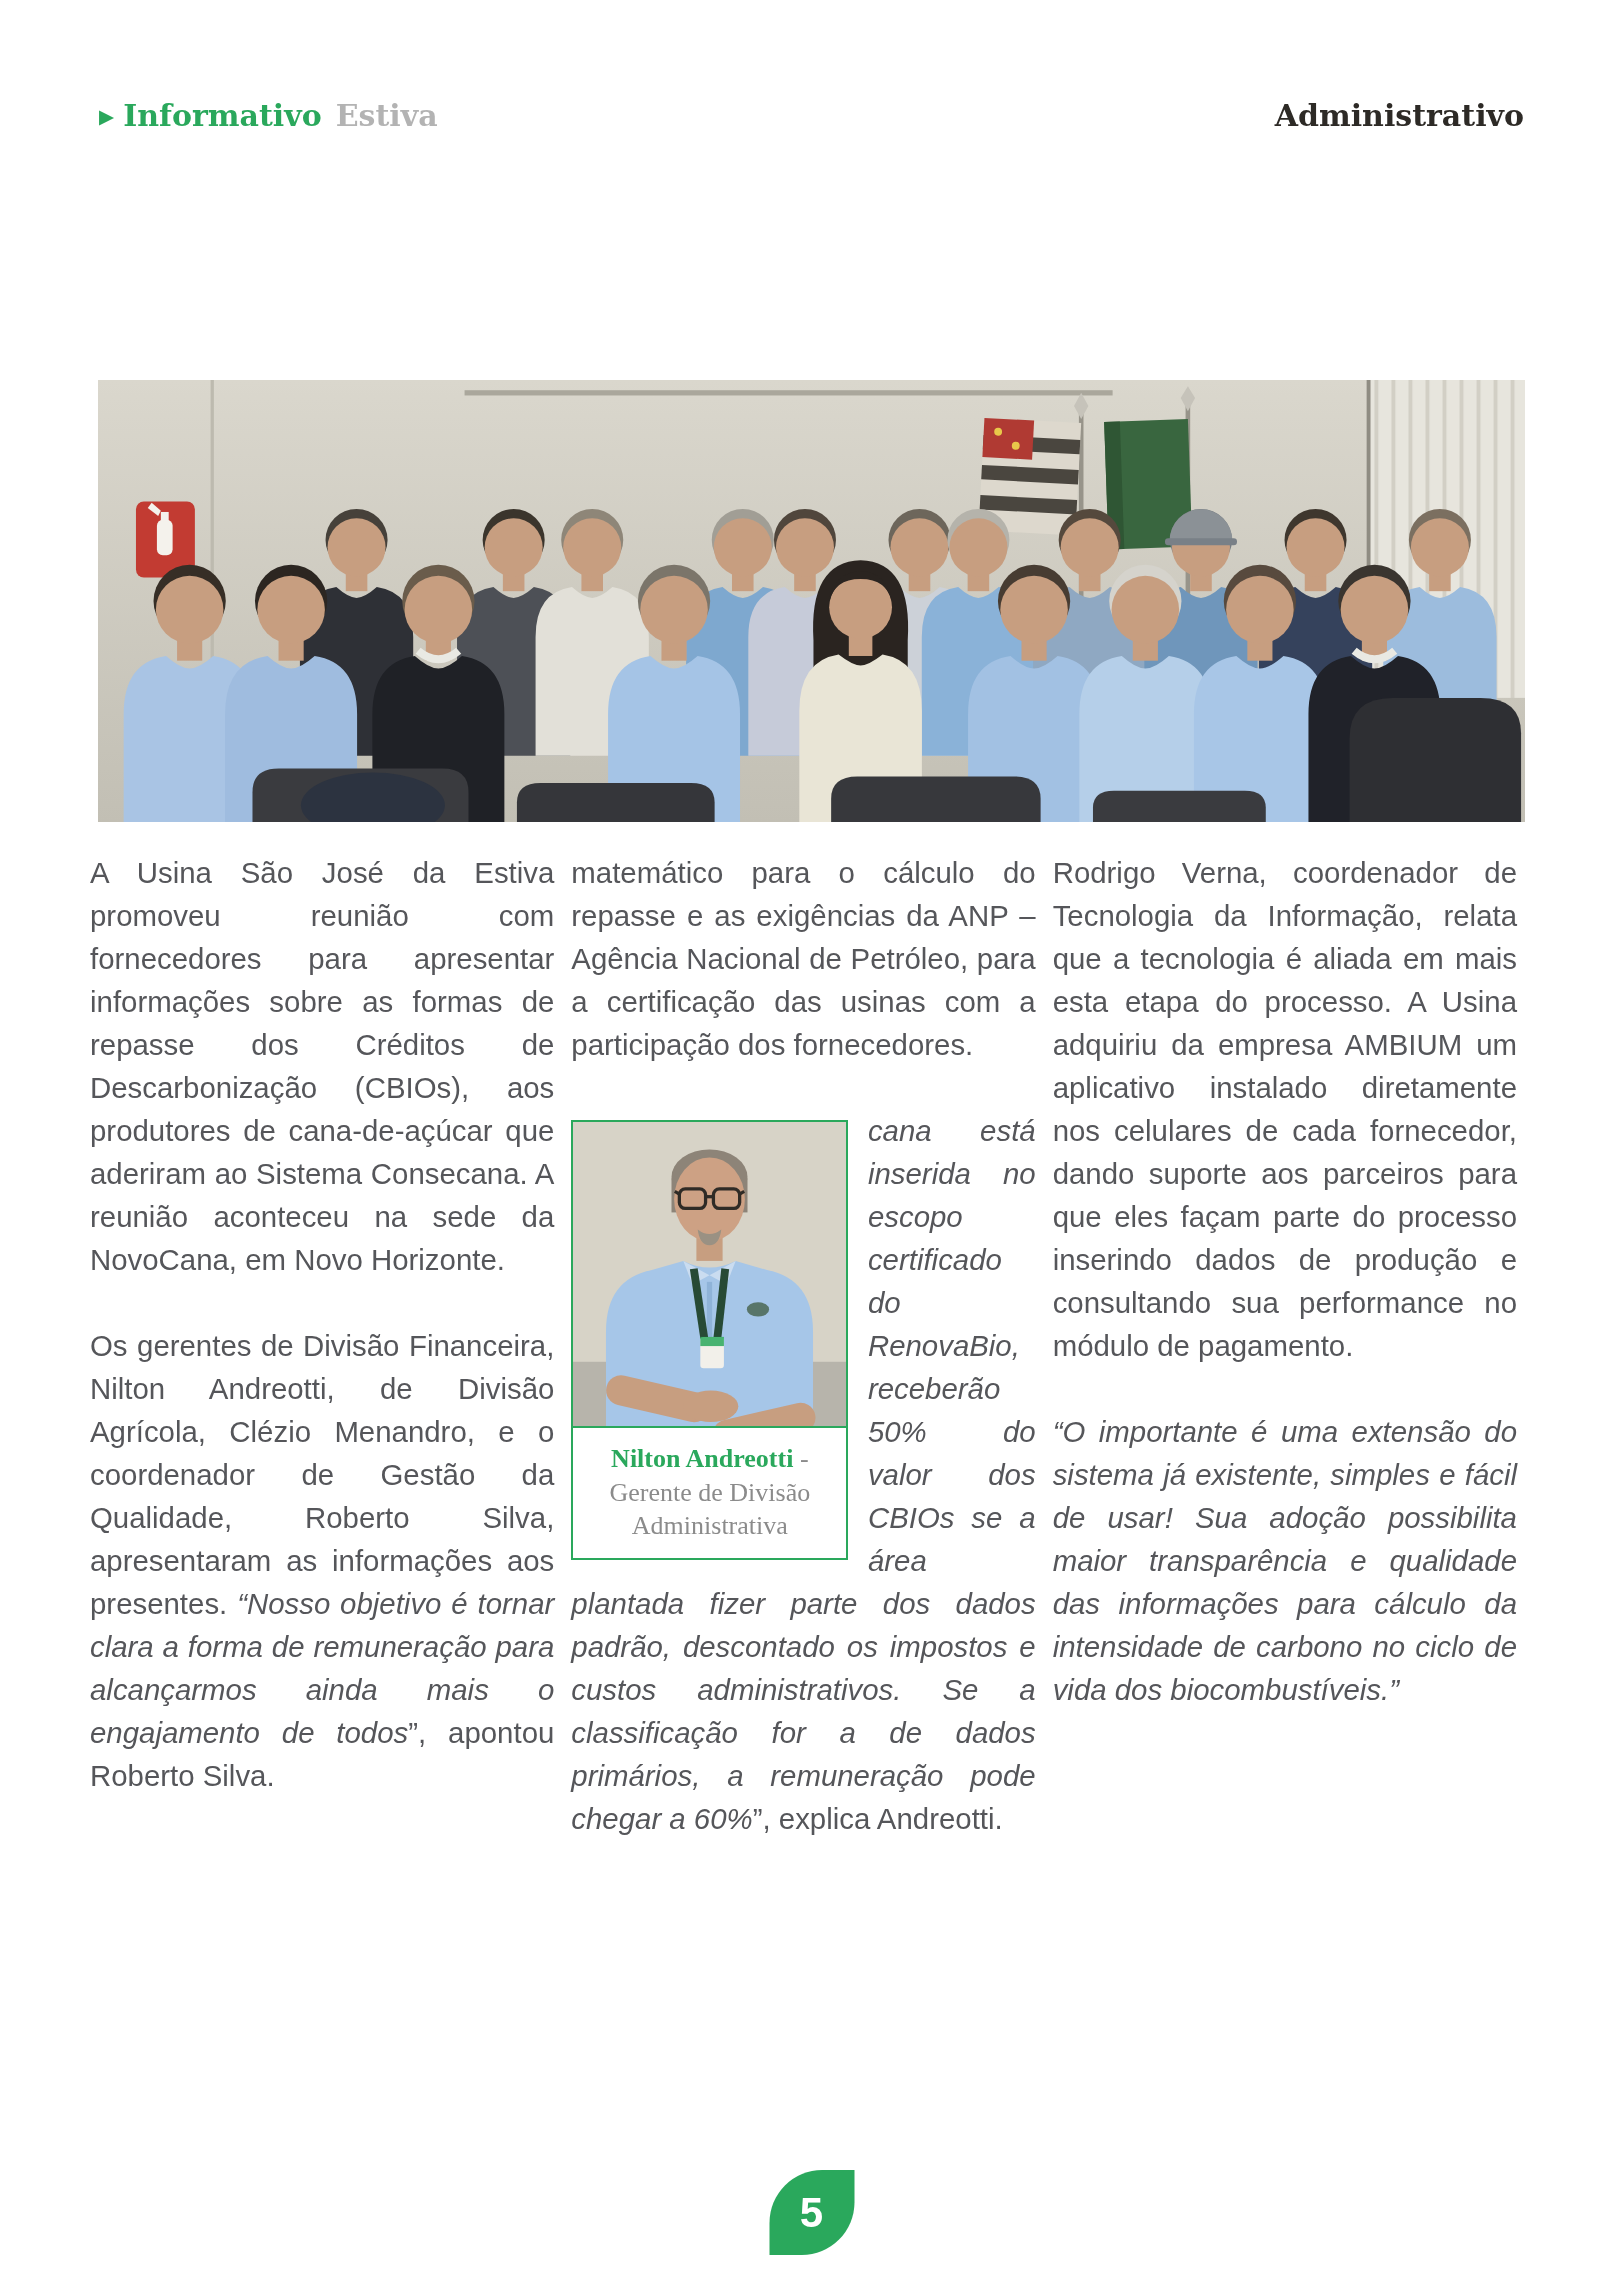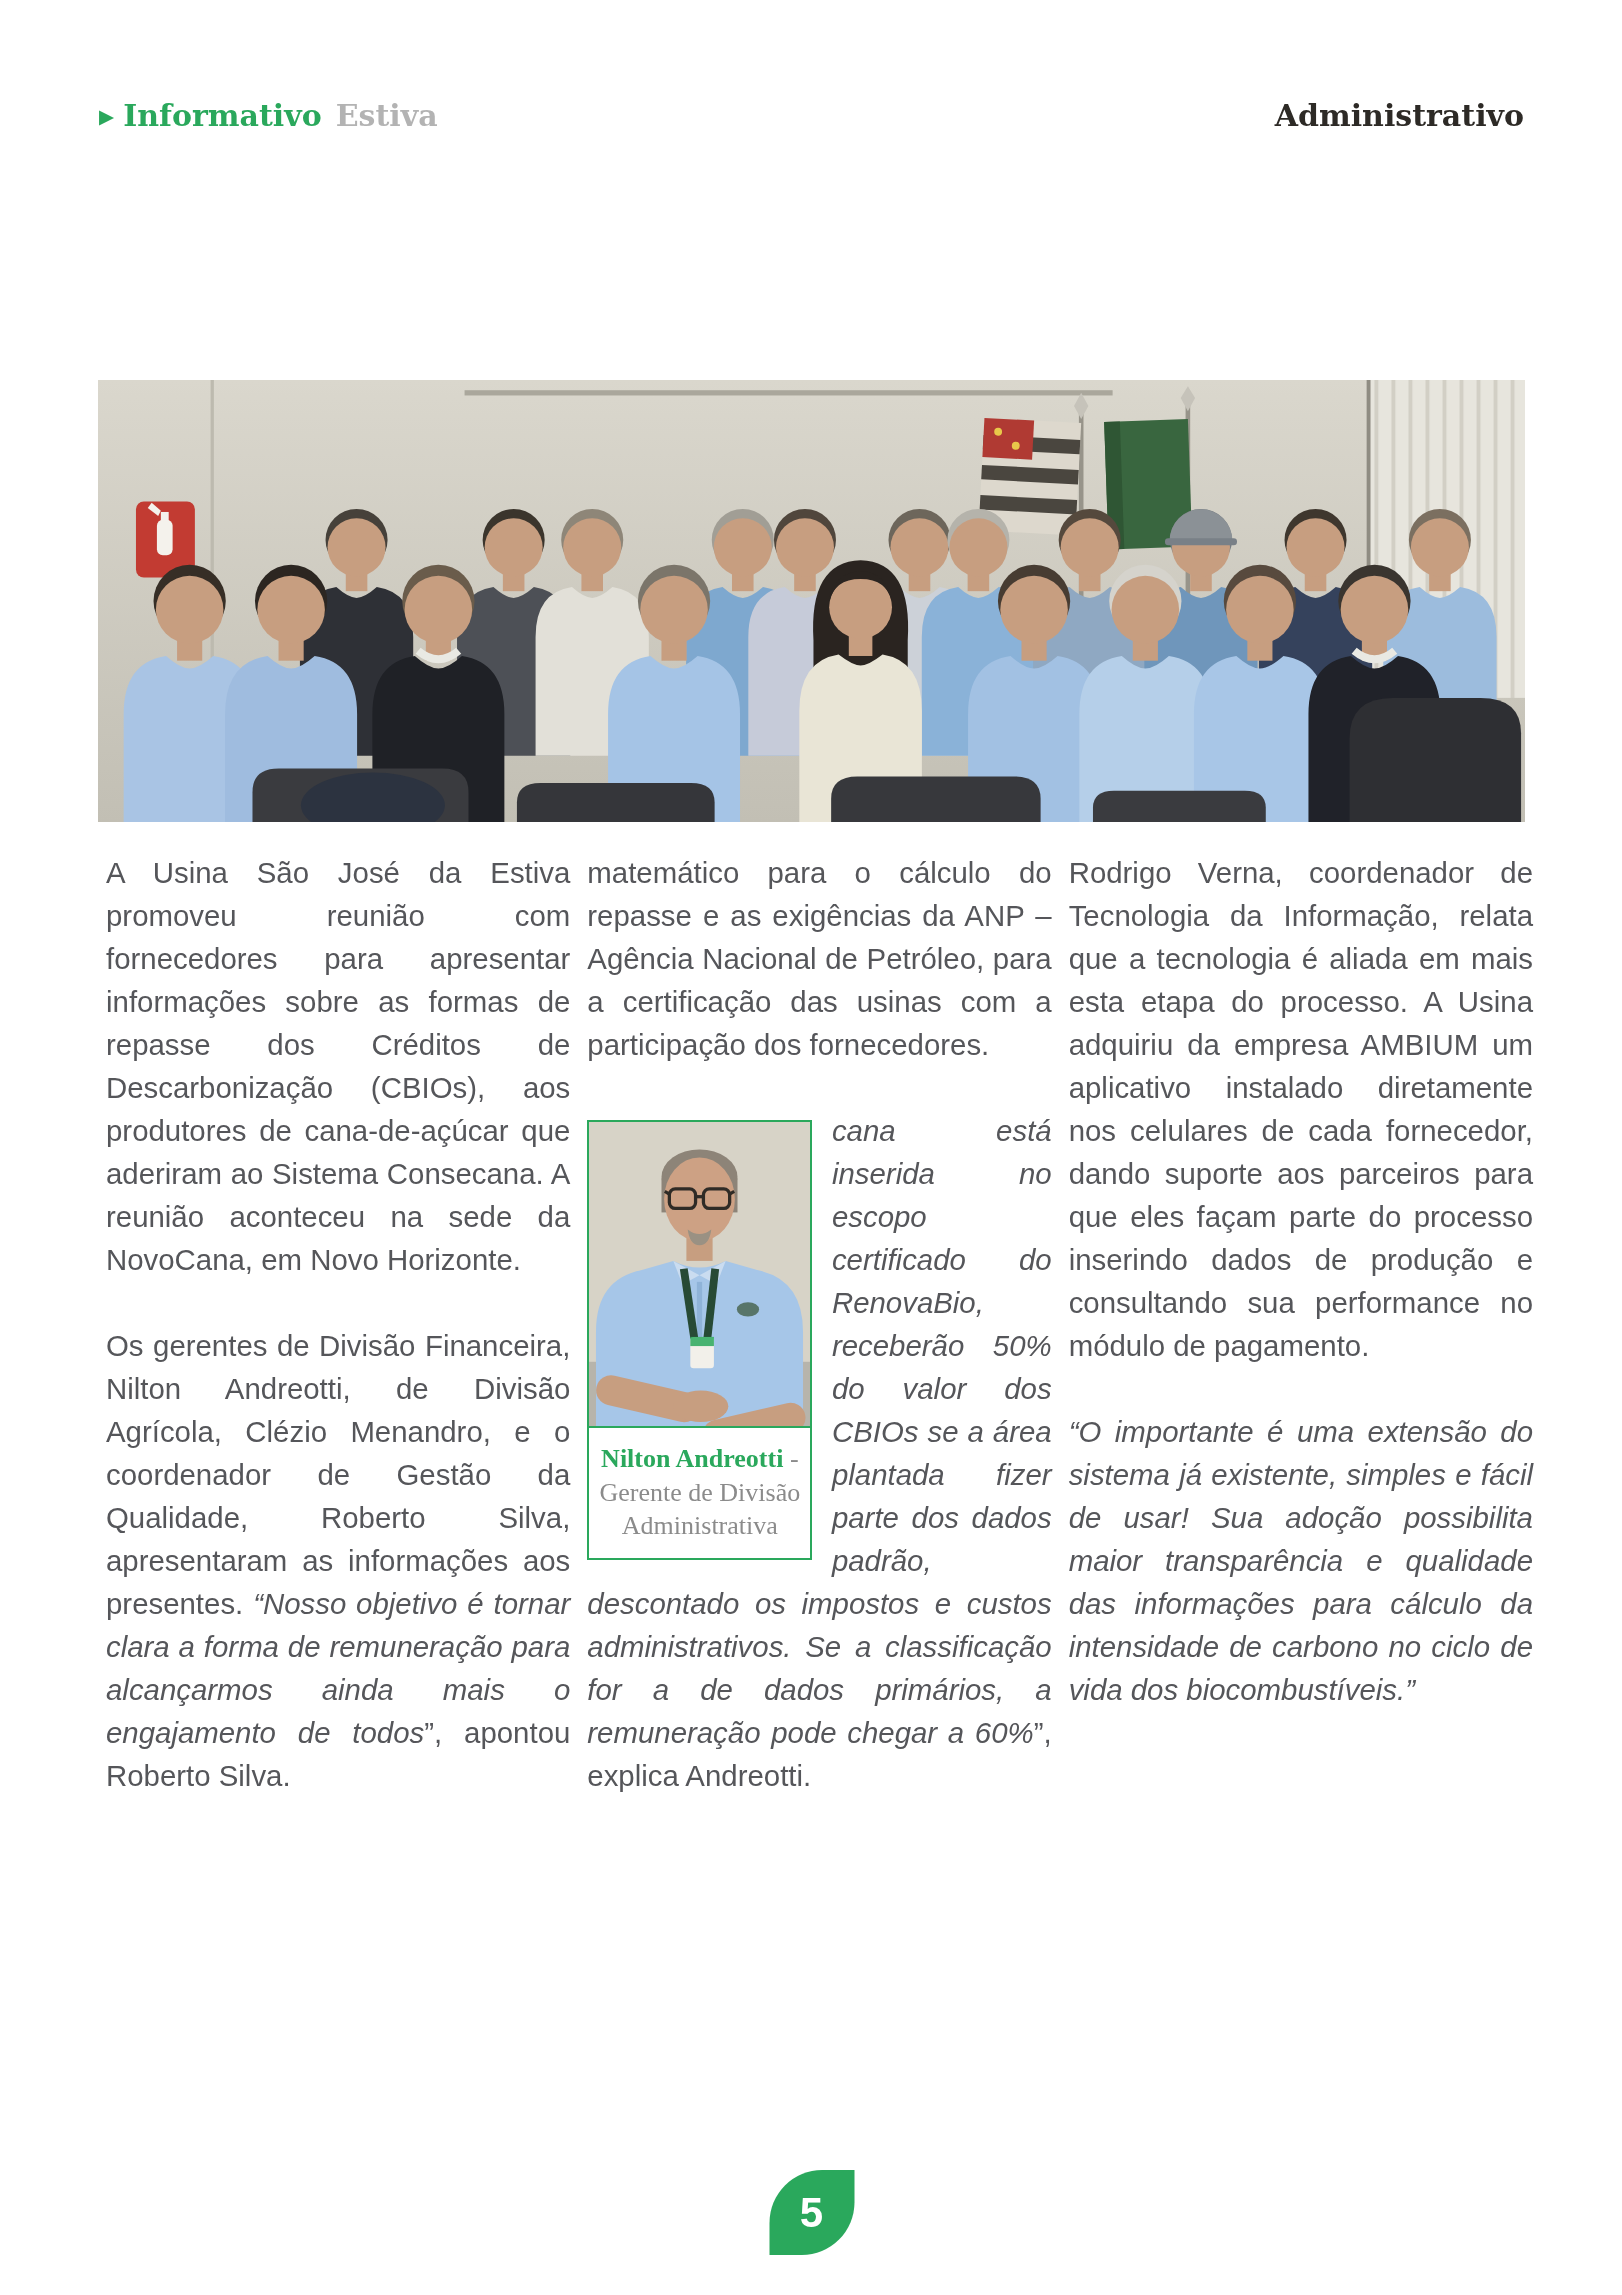--- a/index.html
+++ b/index.html
@@ -27,29 +27,29 @@
   h1{
     margin:0;font-family:"DejaVu Serif",serif;font-weight:bold;font-size:50px;line-height:1.5;
     color:#2d2a26;letter-spacing:-0.7px;max-width:1302px;
   }
 
   
   .photo{position:absolute;top:380px;left:98px;width:1427px;height:442px;margin:0;}
   .photo svg{width:100%;height:100%;display:block;}
 
   
-  .cols{position:absolute;top:851px;left:106px;width:1427px;display:flex;gap:17px;}
+  .cols{position:absolute;top:851px;left:90px;width:1427px;display:flex;gap:17px;}
   .col{flex:1;min-width:0;font-size:29.4px;line-height:43px;color:#55565a;text-align:justify;overflow-wrap:break-word;hyphens:auto;}
   .col p{margin:0 0 43px 0;}
   .col p.nogap{margin-bottom:0;}
   .it{font-style:italic;}
 
   
   .inset{
-    float:left;width:225px;border:2.6px solid #2aa85c;background:#fff;
+    float:left;width:277px;border:2.6px solid #2aa85c;background:#fff;
     margin:10.5px 19.6px 7.9px 0;box-sizing:border-box;
   }
   .inset svg{display:block;width:100%;height:304px;}
   .inset figcaption{
     border-top:2.6px solid #2aa85c;padding:14.4px 6.5px;text-align:center;
     font-family:"Liberation Serif",serif;font-size:26px;line-height:1.3;color:#8b8b8b;
   }
   .inset .nm{color:#2aa85c;font-weight:bold;}
 
   

